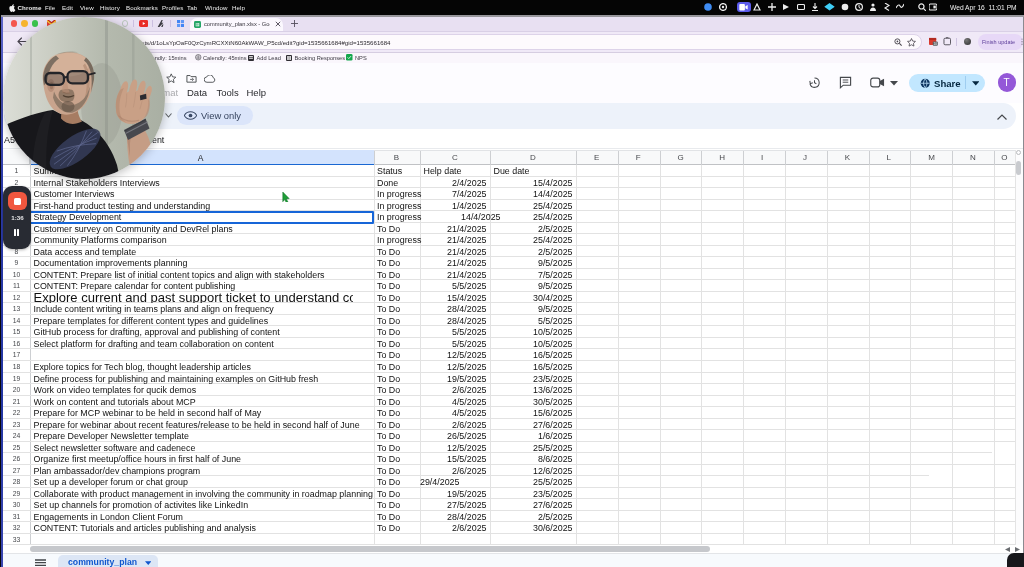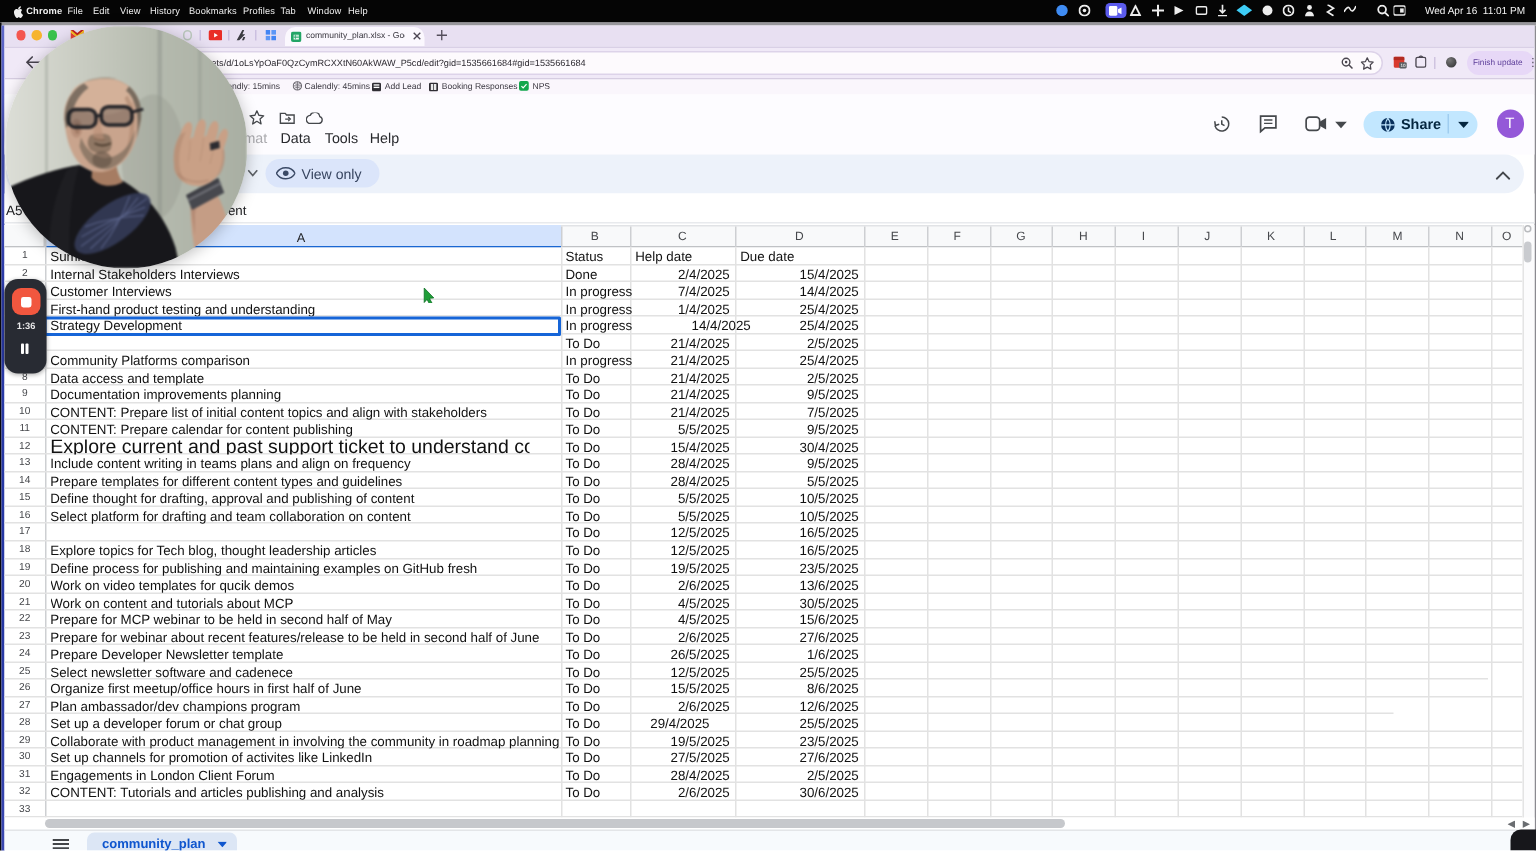--- a/index.html
+++ b/index.html
@@ -318,20 +318,21 @@
   </div>
 <div class="ab" style="left:3.0px;top:211.12px;width:1011.5px;height:11.53px;border-bottom:1px solid #e2e2e2">
     <span class="ab" style="left:0;top:0;width:27.0px;height:11.53px;text-align:center;font-size:6.8px;color:#46484c;line-height:11.53px">5</span>
     <span class="ab nw" style="left:30.5px;top:1px;width:339.5px;overflow:hidden;font-size:8.9px;color:#111;line-height:10.6px">Strategy Development</span>
     <span class="ab nw" style="left:374.0px;top:1px;font-size:8.9px;color:#111;line-height:10.6px">In progress</span>
     <span class="ab nw" style="left:431px;top:1px;width:66.5px;text-align:right;font-size:8.9px;color:#111;line-height:10.6px">14/4/2025</span>
     <span class="ab nw" style="left:487.0px;top:1px;width:82.5px;text-align:right;font-size:8.9px;color:#111;line-height:10.6px">25/4/2025</span>
   </div>
 <div class="ab" style="left:3.0px;top:222.65px;width:1011.5px;height:11.53px;border-bottom:1px solid #e2e2e2">
     <span class="ab" style="left:0;top:0;width:27.0px;height:11.53px;text-align:center;font-size:6.8px;color:#46484c;line-height:11.53px">6</span>
+    <span class="ab nw" style="left:30.5px;top:1px;width:339.5px;overflow:hidden;font-size:8.9px;color:#111;line-height:10.6px">Customer survey on Community and DevRel plans</span>
     <span class="ab nw" style="left:374.0px;top:1px;font-size:8.9px;color:#111;line-height:10.6px">To Do</span>
     <span class="ab nw" style="left:417.0px;top:1px;width:66.5px;text-align:right;font-size:8.9px;color:#111;line-height:10.6px">21/4/2025</span>
     <span class="ab nw" style="left:487.0px;top:1px;width:82.5px;text-align:right;font-size:8.9px;color:#111;line-height:10.6px">2/5/2025</span>
   </div>
 <div class="ab" style="left:3.0px;top:234.18px;width:1011.5px;height:11.53px;border-bottom:1px solid #e2e2e2">
     <span class="ab" style="left:0;top:0;width:27.0px;height:11.53px;text-align:center;font-size:6.8px;color:#46484c;line-height:11.53px">7</span>
     <span class="ab nw" style="left:30.5px;top:1px;width:339.5px;overflow:hidden;font-size:8.9px;color:#111;line-height:10.6px">Community Platforms comparison</span>
     <span class="ab nw" style="left:374.0px;top:1px;font-size:8.9px;color:#111;line-height:10.6px">In progress</span>
     <span class="ab nw" style="left:417.0px;top:1px;width:66.5px;text-align:right;font-size:8.9px;color:#111;line-height:10.6px">21/4/2025</span>
     <span class="ab nw" style="left:487.0px;top:1px;width:82.5px;text-align:right;font-size:8.9px;color:#111;line-height:10.6px">25/4/2025</span>
@@ -380,21 +381,21 @@
   </div>
 <div class="ab" style="left:3.0px;top:314.89px;width:1011.5px;height:11.53px;border-bottom:1px solid #e2e2e2">
     <span class="ab" style="left:0;top:0;width:27.0px;height:11.53px;text-align:center;font-size:6.8px;color:#46484c;line-height:11.53px">14</span>
     <span class="ab nw" style="left:30.5px;top:1px;width:339.5px;overflow:hidden;font-size:8.9px;color:#111;line-height:10.6px">Prepare templates for different content types and guidelines</span>
     <span class="ab nw" style="left:374.0px;top:1px;font-size:8.9px;color:#111;line-height:10.6px">To Do</span>
     <span class="ab nw" style="left:417.0px;top:1px;width:66.5px;text-align:right;font-size:8.9px;color:#111;line-height:10.6px">28/4/2025</span>
     <span class="ab nw" style="left:487.0px;top:1px;width:82.5px;text-align:right;font-size:8.9px;color:#111;line-height:10.6px">5/5/2025</span>
   </div>
 <div class="ab" style="left:3.0px;top:326.42px;width:1011.5px;height:11.53px;border-bottom:1px solid #e2e2e2">
     <span class="ab" style="left:0;top:0;width:27.0px;height:11.53px;text-align:center;font-size:6.8px;color:#46484c;line-height:11.53px">15</span>
-    <span class="ab nw" style="left:30.5px;top:1px;width:339.5px;overflow:hidden;font-size:8.9px;color:#111;line-height:10.6px">Define thought for drafting, approval and publishing of content</span>
+    <span class="ab nw" style="left:30.5px;top:1px;width:339.5px;overflow:hidden;font-size:8.9px;color:#111;line-height:10.6px">GitHub process for drafting, approval and publishing of content</span>
     <span class="ab nw" style="left:374.0px;top:1px;font-size:8.9px;color:#111;line-height:10.6px">To Do</span>
     <span class="ab nw" style="left:417.0px;top:1px;width:66.5px;text-align:right;font-size:8.9px;color:#111;line-height:10.6px">5/5/2025</span>
     <span class="ab nw" style="left:487.0px;top:1px;width:82.5px;text-align:right;font-size:8.9px;color:#111;line-height:10.6px">10/5/2025</span>
   </div>
 <div class="ab" style="left:3.0px;top:337.95px;width:1011.5px;height:11.53px;border-bottom:1px solid #e2e2e2">
     <span class="ab" style="left:0;top:0;width:27.0px;height:11.53px;text-align:center;font-size:6.8px;color:#46484c;line-height:11.53px">16</span>
     <span class="ab nw" style="left:30.5px;top:1px;width:339.5px;overflow:hidden;font-size:8.9px;color:#111;line-height:10.6px">Select platform for drafting and team collaboration on content</span>
     <span class="ab nw" style="left:374.0px;top:1px;font-size:8.9px;color:#111;line-height:10.6px">To Do</span>
     <span class="ab nw" style="left:417.0px;top:1px;width:66.5px;text-align:right;font-size:8.9px;color:#111;line-height:10.6px">5/5/2025</span>
     <span class="ab nw" style="left:487.0px;top:1px;width:82.5px;text-align:right;font-size:8.9px;color:#111;line-height:10.6px">10/5/2025</span>
@@ -472,21 +473,21 @@
     <span class="ab" style="left:0;top:0;width:27.0px;height:11.53px;text-align:center;font-size:6.8px;color:#46484c;line-height:11.53px">27</span>
     <span class="ab nw" style="left:30.5px;top:1px;width:339.5px;overflow:hidden;font-size:8.9px;color:#111;line-height:10.6px">Plan ambassador/dev champions program</span>
     <span class="ab nw" style="left:374.0px;top:1px;font-size:8.9px;color:#111;line-height:10.6px">To Do</span>
     <span class="ab nw" style="left:417.0px;top:1px;width:66.5px;text-align:right;font-size:8.9px;color:#111;line-height:10.6px">2/6/2025</span>
     <span class="ab nw" style="left:487.0px;top:1px;width:82.5px;text-align:right;font-size:8.9px;color:#111;line-height:10.6px">12/6/2025</span>
   </div>
 <div class="ab" style="left:3.0px;top:476.31px;width:1011.5px;height:11.53px;border-bottom:1px solid #e2e2e2">
     <span class="ab" style="left:0;top:0;width:27.0px;height:11.53px;text-align:center;font-size:6.8px;color:#46484c;line-height:11.53px">28</span>
     <span class="ab nw" style="left:30.5px;top:1px;width:339.5px;overflow:hidden;font-size:8.9px;color:#111;line-height:10.6px">Set up a developer forum or chat group</span>
     <span class="ab nw" style="left:374.0px;top:1px;font-size:8.9px;color:#111;line-height:10.6px">To Do</span>
-    <span class="ab nw" style="left:417.0px;top:1px;width:66.5px;text-align:center;font-size:8.9px;color:#111;line-height:10.6px">29/4/2025</span>
+    <span class="ab nw" style="left:417.0px;top:1px;width:66.5px;text-align:left;font-size:8.9px;color:#111;line-height:10.6px">29/4/2025</span>
     <span class="ab nw" style="left:487.0px;top:1px;width:82.5px;text-align:right;font-size:8.9px;color:#111;line-height:10.6px">25/5/2025</span>
   </div>
 <div class="ab" style="left:3.0px;top:487.84px;width:1011.5px;height:11.53px;border-bottom:1px solid #e2e2e2">
     <span class="ab" style="left:0;top:0;width:27.0px;height:11.53px;text-align:center;font-size:6.8px;color:#46484c;line-height:11.53px">29</span>
     <span class="ab nw" style="left:30.5px;top:1px;width:339.5px;overflow:hidden;font-size:8.9px;color:#111;line-height:10.6px">Collaborate with product management in involving the community in roadmap planning</span>
     <span class="ab nw" style="left:374.0px;top:1px;font-size:8.9px;color:#111;line-height:10.6px">To Do</span>
     <span class="ab nw" style="left:417.0px;top:1px;width:66.5px;text-align:right;font-size:8.9px;color:#111;line-height:10.6px">19/5/2025</span>
     <span class="ab nw" style="left:487.0px;top:1px;width:82.5px;text-align:right;font-size:8.9px;color:#111;line-height:10.6px">23/5/2025</span>
   </div>
 <div class="ab" style="left:3.0px;top:499.37px;width:1011.5px;height:11.53px;border-bottom:1px solid #e2e2e2">

